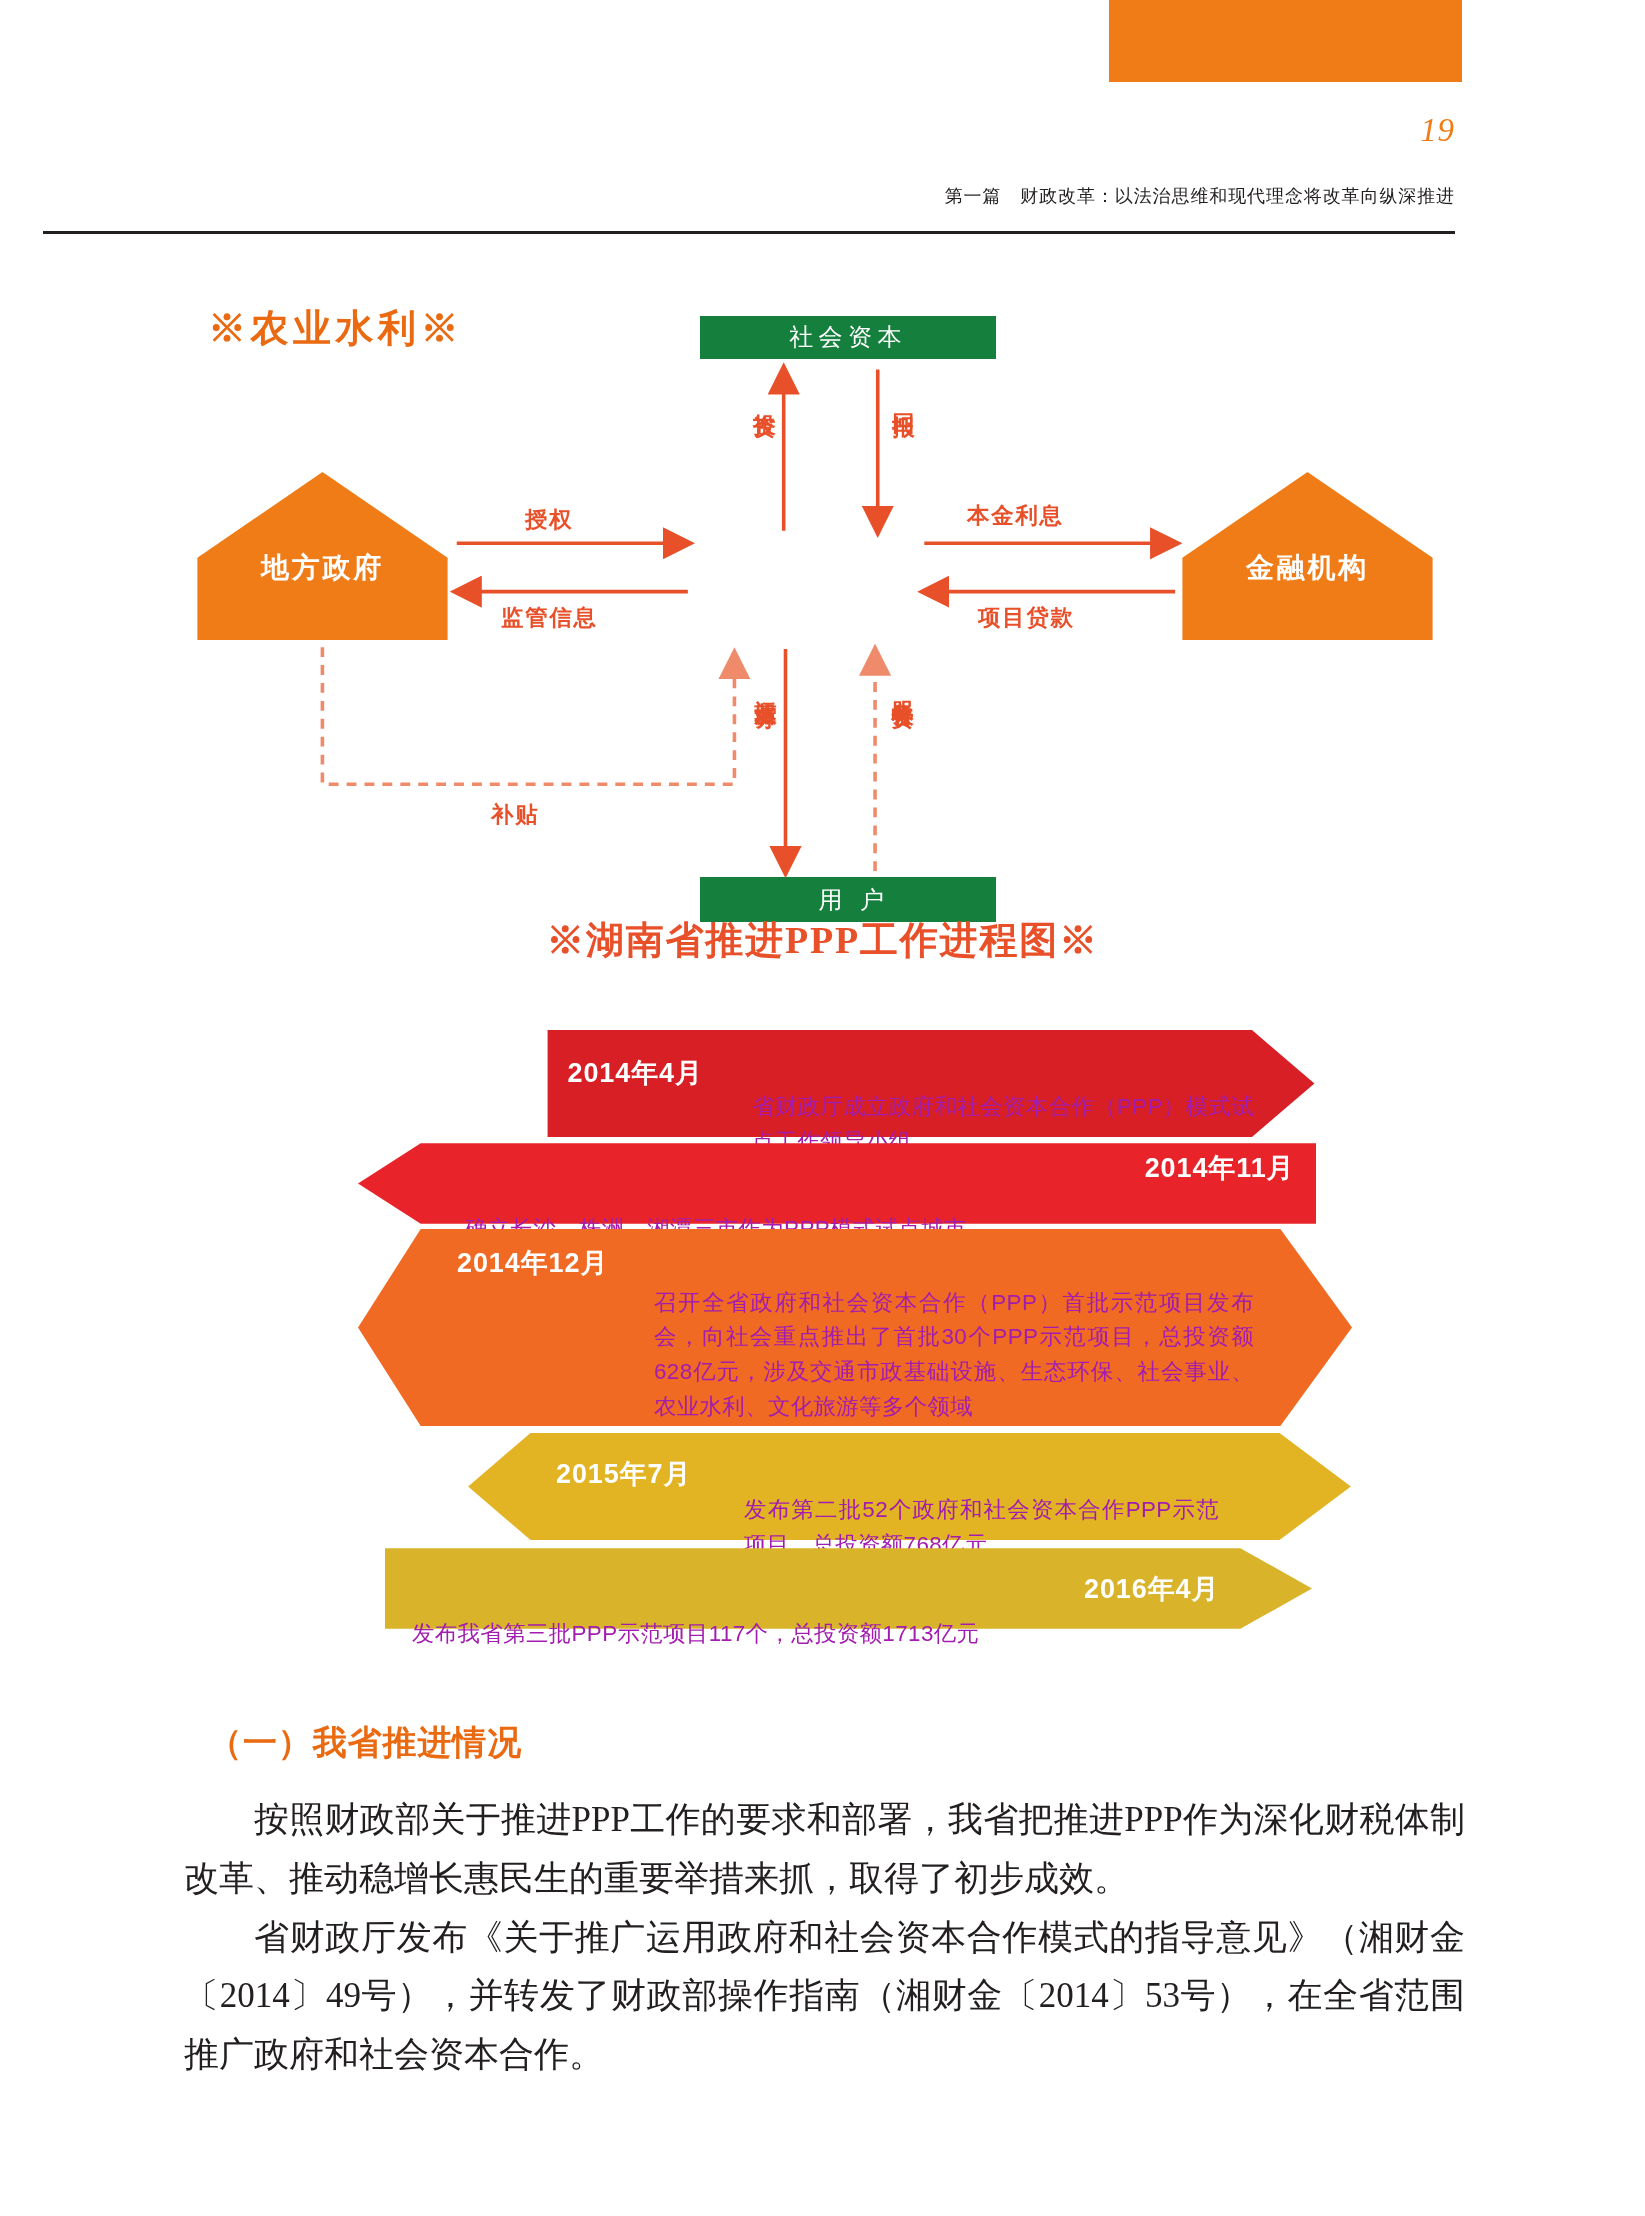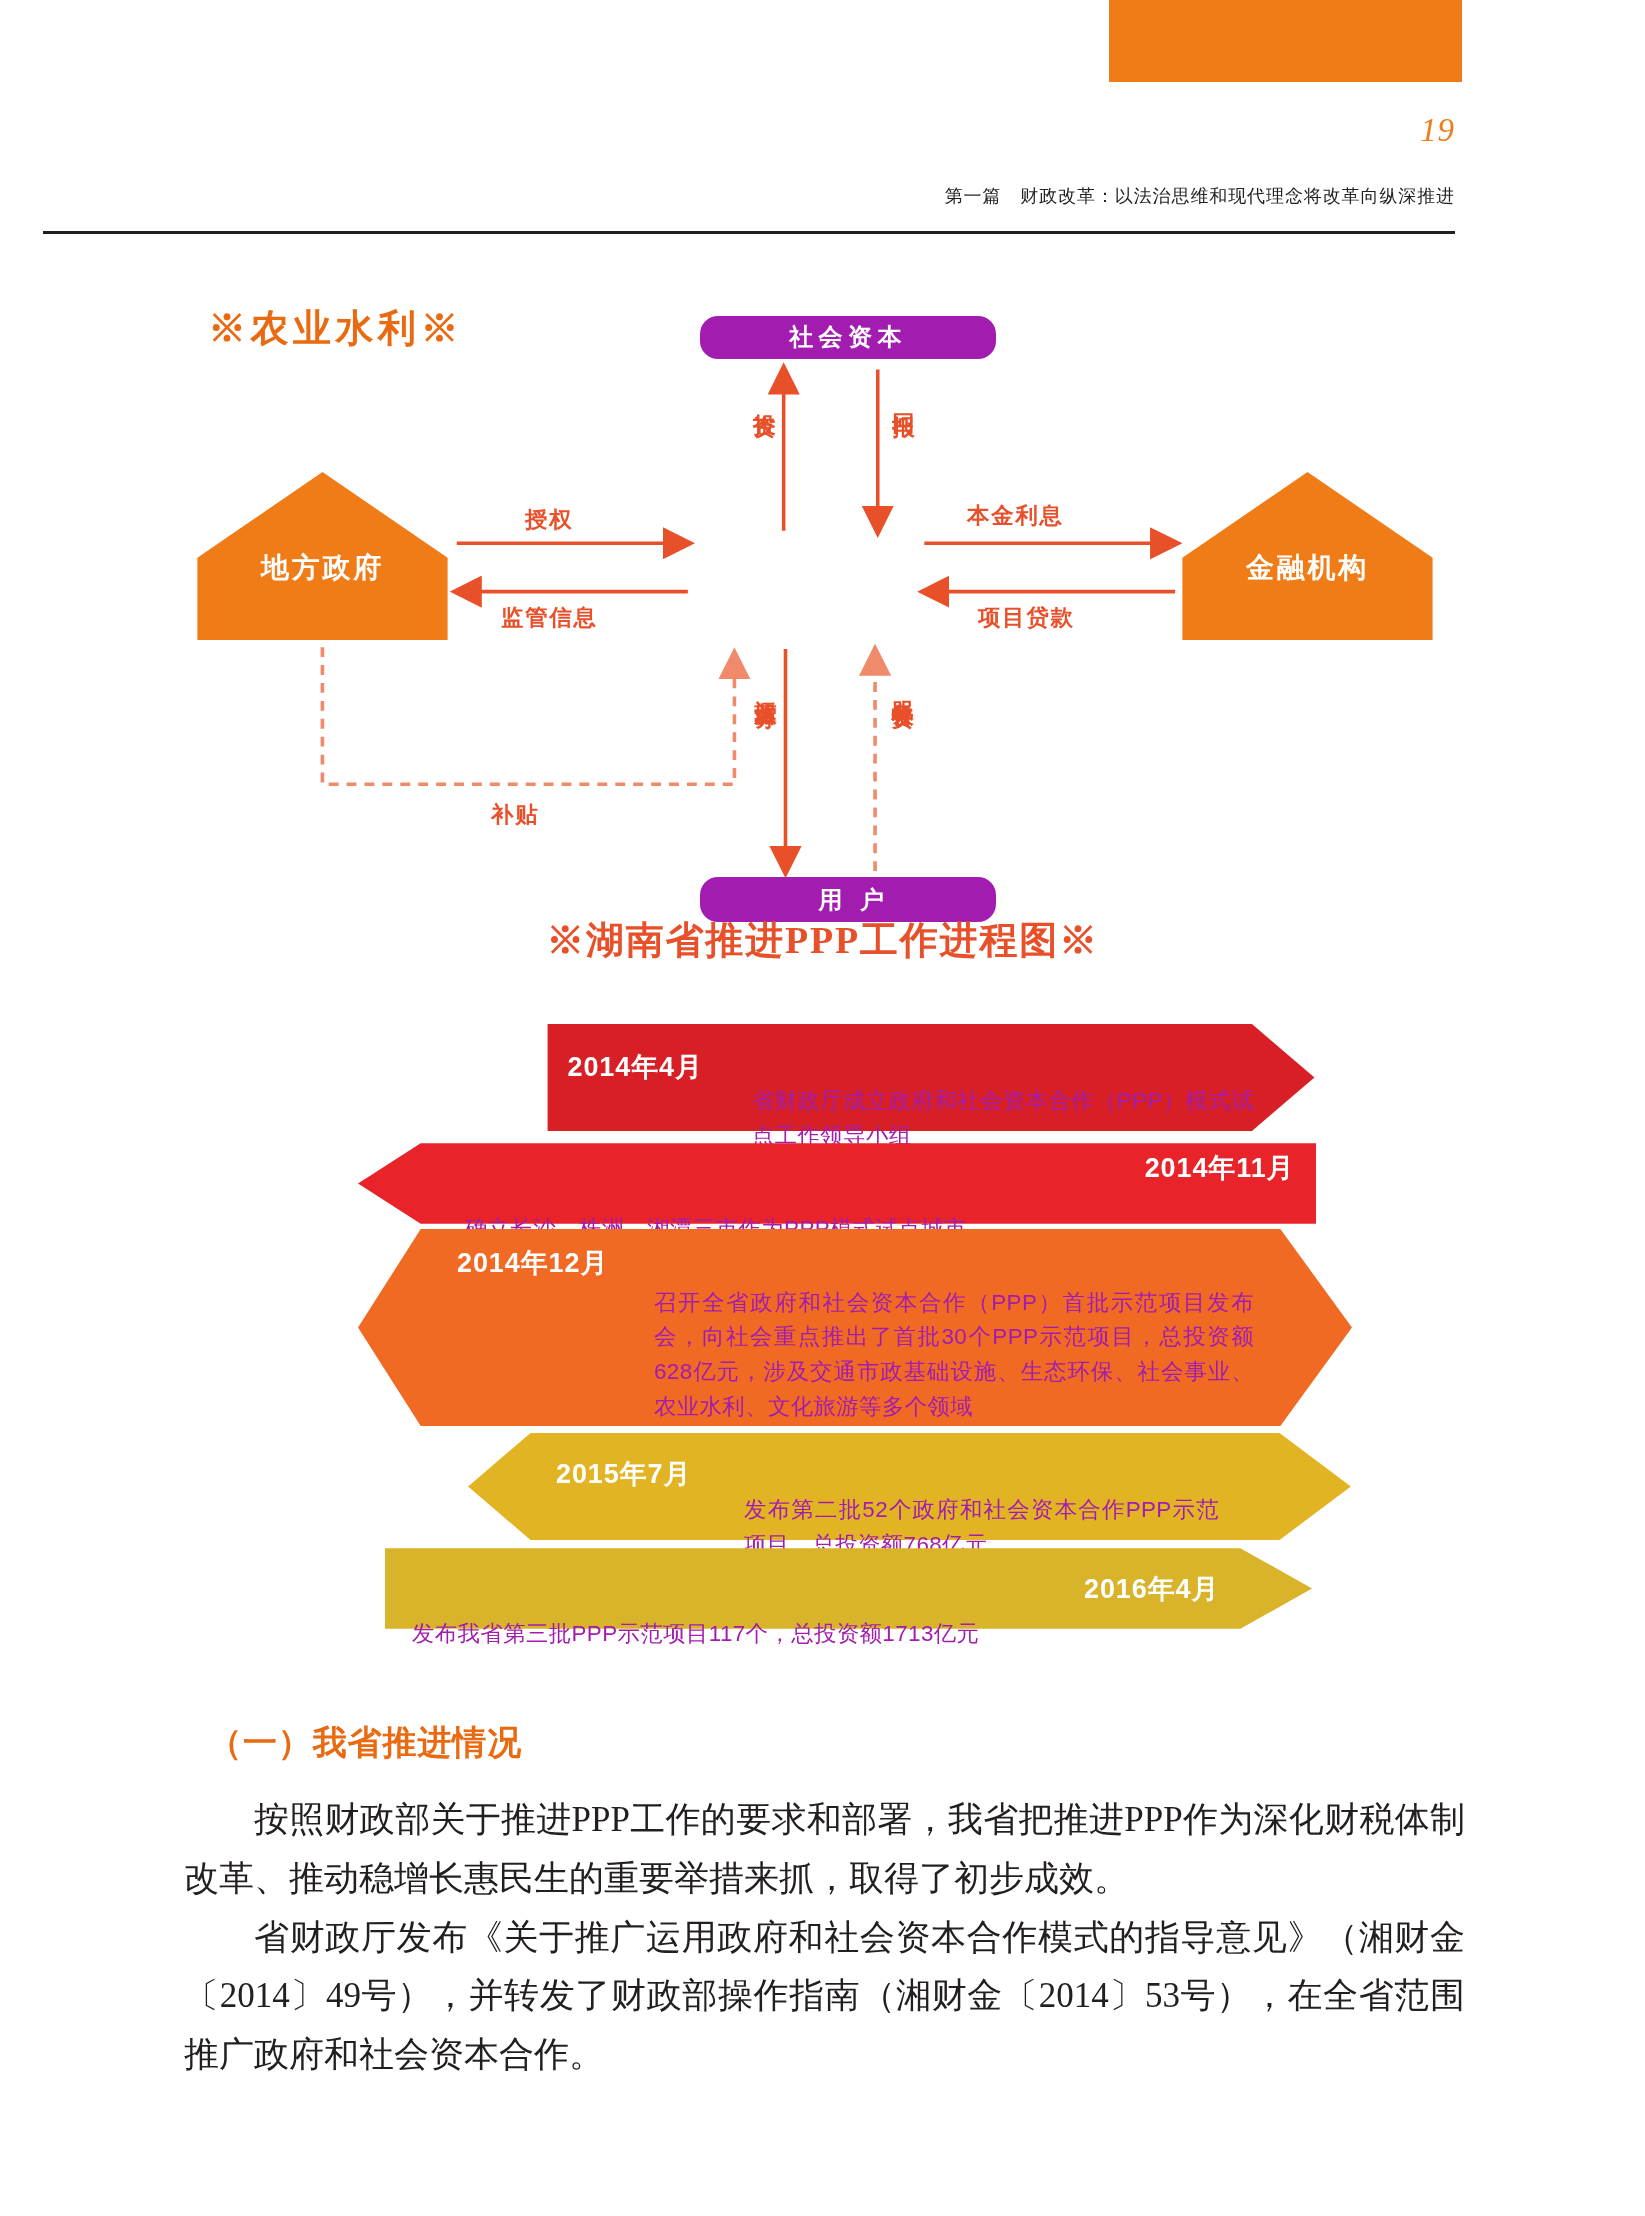--- a/index.html
+++ b/index.html
@@ -72,30 +72,29 @@
   .diagram {
     position: absolute;
     top: 296px;
     left: 197px;
     width: 1254px;
     height: 448px;
   }
 
   .bar-box {
     position: absolute;
-    background: #a21caf;
+    background: #15803d;
     color: #ffffff;
     font-size: 24px;
-    font-weight: bold;
+    font-weight: normal;
     letter-spacing: 5.4px;
     display: flex;
     align-items: center;
     justify-content: center;
     box-sizing: border-box;
-    border-radius: 18px;
   }
   #social-capital-box { left: 503px; top: 19.7px; width: 296px; height: 43px; }
   #user-box          { left: 503px; top: 581px; width: 296px; height: 45px; padding-left: 12px; }
 
   
   .house {
     position: absolute;
     display: flex;
     align-items: flex-end;
     justify-content: center;
@@ -243,21 +242,21 @@
   <div class="lbl" style="left:781px;  top:306px;">项目贷款</div>
   <div class="lbl" style="left:294px;  top:503px;">补贴</div>
   <div class="lbl vert" style="left:553px;  top:387px;">运营服务</div>
   <div class="lbl vert" style="left:690px;  top:387px;">服务收费</div>
 </div>
 
 <div class="timeline-title">※湖南省推进PPP工作进程图※</div>
 
 <div class="timeline">
 
-  <div class="banner" style="left:546px; top:3px; width:770px; height:107px;">
+  <div class="banner" style="left:546px; top:9px; width:770px; height:107px;">
     <svg width="770" height="107" style="position:absolute;top:0;left:0;" viewBox="0 0 860 120">
       <polygon points="0,0 790,0 860,60 790,120 0,120" fill="#d81f26"></polygon>
     </svg>
     <div style="position:absolute;left:21.5px;top:25px;" class="date">2014年4月</div>
     <div style="position:absolute;left:206px;top:16px;width:502px;text-align:justify;" class="desc">省财政厅成立政府和社会资本合作（PPP）模式试点工作领导小组</div>
   </div>
 
   <div class="banner" style="left:358px; top:122px; width:958px; height:81px;">
     <svg width="958" height="81" style="position:absolute;top:0;left:0;" viewBox="0 0 1070 90">
       <polygon points="70,0 1070,0 1070,90 70,90 0,45" fill="#e8242a"></polygon>

